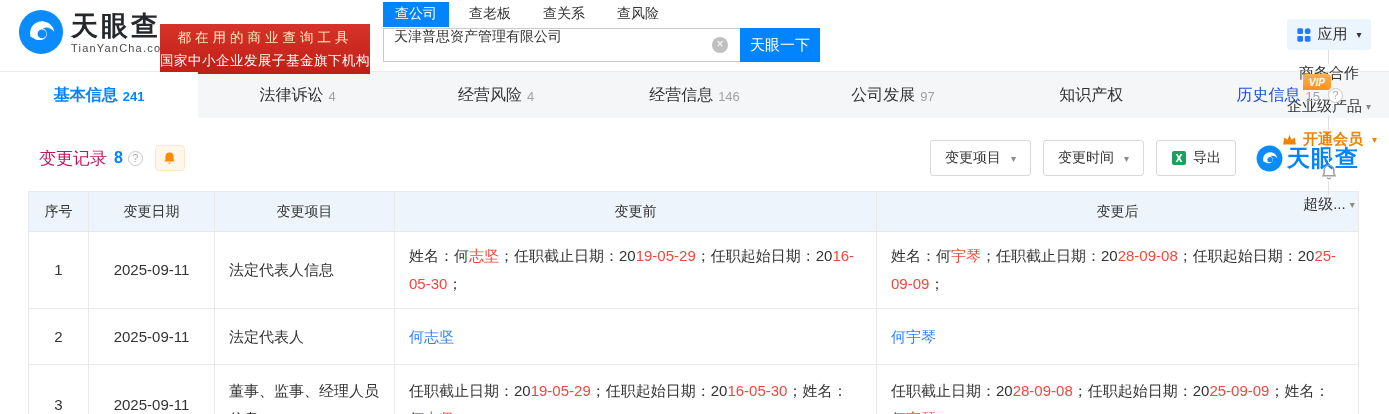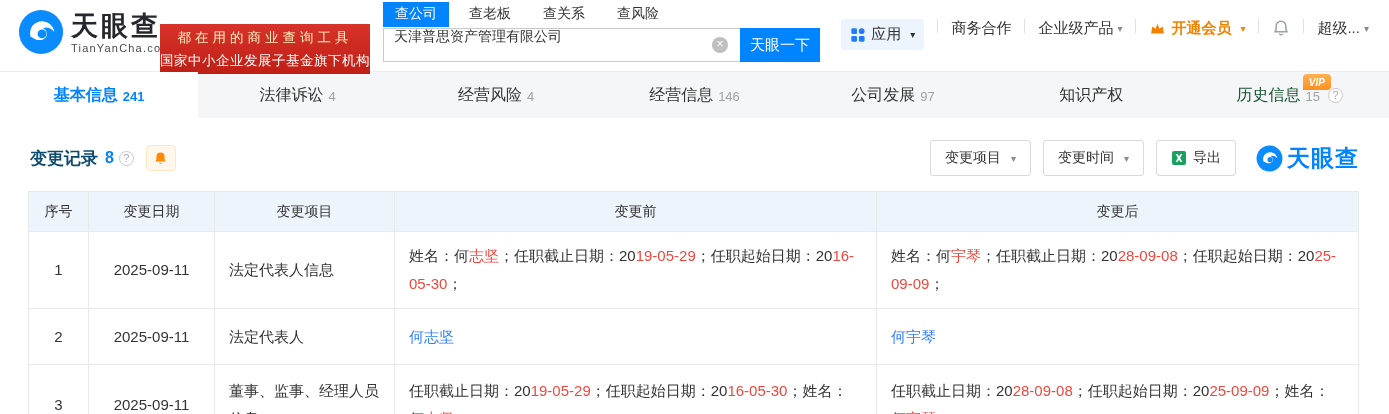--- a/index.html
+++ b/index.html
@@ -26,52 +26,52 @@
   .sbox { position:relative; display:flex; margin-top:1px; height:34px; }
   .sbox input { width:357px; height:34px; border:1px solid #c9c9c9; border-right:none;
                 padding:0 36px 16px 10px; font-size:14px; color:#333; outline:none;
                 font-family:inherit; }
   .clear { position:absolute; right:92px; top:9px; width:16px; height:16px; border-radius:50%;
            background:#bfbfbf; color:#fff; font-size:12px; line-height:15px; text-align:center;
            cursor:pointer; }
   .sbtn { width:80px; height:34px; background:#0084ff; color:#fff; border:none; font-size:15px;
           cursor:pointer; font-family:inherit; }
 
-  .topnav { position:absolute; right:20px; top:19px; display:flex; align-items:flex-start;
-            font-size:15px; color:#333; white-space:nowrap; }
+  .topnav { position:absolute; right:12px; top:19px; display:flex; align-items:center;
+            font-size:15px; color:#333; white-space:nowrap;flex-direction:column; }
   .topnav a { color:#333; text-decoration:none; cursor:pointer; display:flex; align-items:center; }
   .apps { background:#ecf4fd; padding:6px 9px; border-radius:3px; display:flex; align-items:center;
           gap:5px; cursor:pointer; }
   .caret { font-size:10px; color:#8a8a8a; margin-left:4px; }
   .caret.dark { color:#333; }
   .caret.or { color:#f08300; }
   .sep { width:1px; height:14px; background:#e0e0e0; margin:0 13px; }
   .vip-link { color:#f08300 !important; font-weight:700; gap:5px; }
   .bell-btn { display:flex; cursor:pointer; }
   .icon-svg { display:block; }
 
   
   .tabbar { display:flex; height:46px; background:#f5f6f7; }
   .tab { flex:1; display:flex; align-items:center; justify-content:center; gap:3px;
          font-size:16px; color:#333; cursor:pointer; position:relative; }
   .tab.active { background:#fff; color:#0084ff; font-weight:700; }
   .tcount { font-size:13px; color:#a2a2a2; font-weight:400; margin-left:2px; margin-top:2px; }
   .tab.active .tcount { color:#0084ff; font-weight:700; }
-  .tab.orange .tlabel { color:#14532d; }
+  .tab.orange .tlabel { color:#1d4ed8; }
   .vipbadge { position:absolute; top:2px; right:58px; background:linear-gradient(180deg,#ffb14d,#ff8f1f);
               color:#fff; font-size:10px; font-weight:700; font-style:italic; padding:3px 6px 2px;
               border-radius:4px 4px 4px 0; }
   .qmark { display:inline-flex; align-items:center; justify-content:center; width:15px; height:15px;
            border:1px solid #c8c8c8; border-radius:50%; color:#ababab; font-size:11px; margin-left:5px;
            cursor:pointer; background:#fff; }
 
   
   .sec-row { display:flex; justify-content:space-between; align-items:center; margin:22px 30px 15px 30px; }
   .sec-left { display:flex; align-items:center; }
-  .sec-left h2 { font-size:17px; color:#0c4a6e; font-weight:700; }
+  .sec-left h2 { font-size:17px; color:#be185d; font-weight:400;margin-left:9px; }
   .sec-count { color:#0084ff; font-weight:700; font-size:16px; margin-left:7px; }
   .bellbox { width:30px; height:26px; background:#fff7eb; border:1px solid #ffe7c2; border-radius:4px;
              display:inline-flex; align-items:center; justify-content:center; margin-left:12px; cursor:pointer; }
   .sec-right { display:flex; align-items:center; gap:12px; }
   .filter-btn, .export { display:flex; align-items:center; gap:6px; border:1px solid #d9d9d9;
              border-radius:3px; background:#fff; padding:8px 14px; font-size:14px; color:#333;
              cursor:pointer; font-family:inherit; }
   .wm { display:flex; align-items:center; gap:4px; margin-left:8px; }
   .wm b { color:#0084ff; font-size:23px; letter-spacing:1px; font-weight:700; }
 

